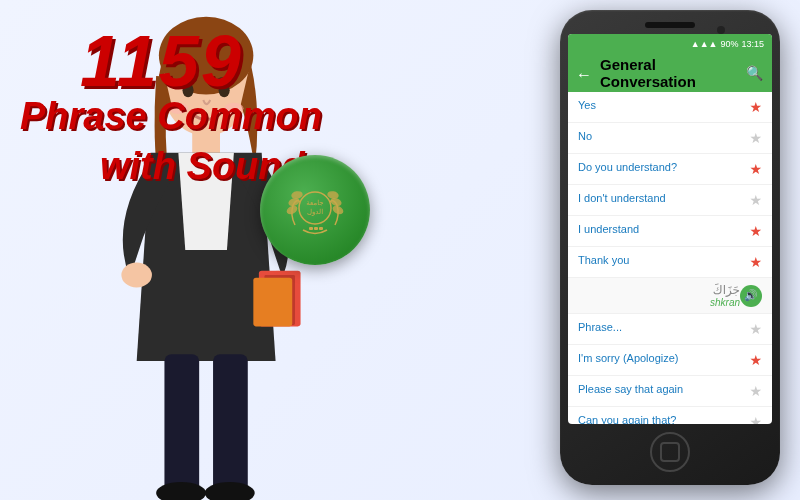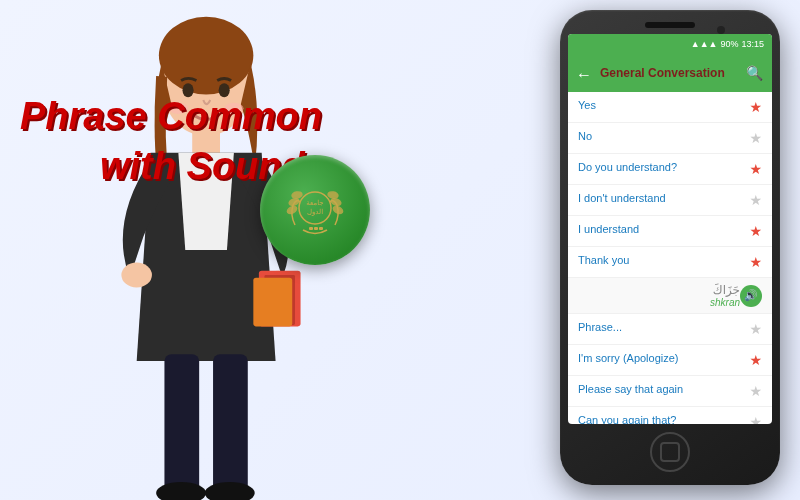--- a/index.html
+++ b/index.html
@@ -155,22 +155,22 @@
       gap: 8px;
     }
 
     .toolbar-back {
       color: white;
       font-size: 16px;
       cursor: pointer;
     }
 
     .toolbar-title {
-      color: #7f1d1d;
-      font-size: 12px;
+      color: #000000;
+      font-size: 15px;
       font-weight: bold;
       flex: 1;
     }
 
     .toolbar-search {
       color: white;
       font-size: 14px;
     }
 
     .phrase-list {
@@ -249,20 +249,21 @@
       width: 20px;
       height: 20px;
       border-radius: 4px;
       border: 2px solid #444;
     }
   </style>
 </head>
 <body>
 
 <div class="left-panel">
+  <div class="title-number">1159</div>
   <div class="title-phrase">Phrase Common</div>
   <div class="title-sound">with Sound</div>
 
   
   <div class="badge">
     <div class="badge-inner">
       <svg width="80" height="80" viewBox="0 0 80 80">
 
         <g stroke="#c8a84b" stroke-width="1.5" fill="none">
 

